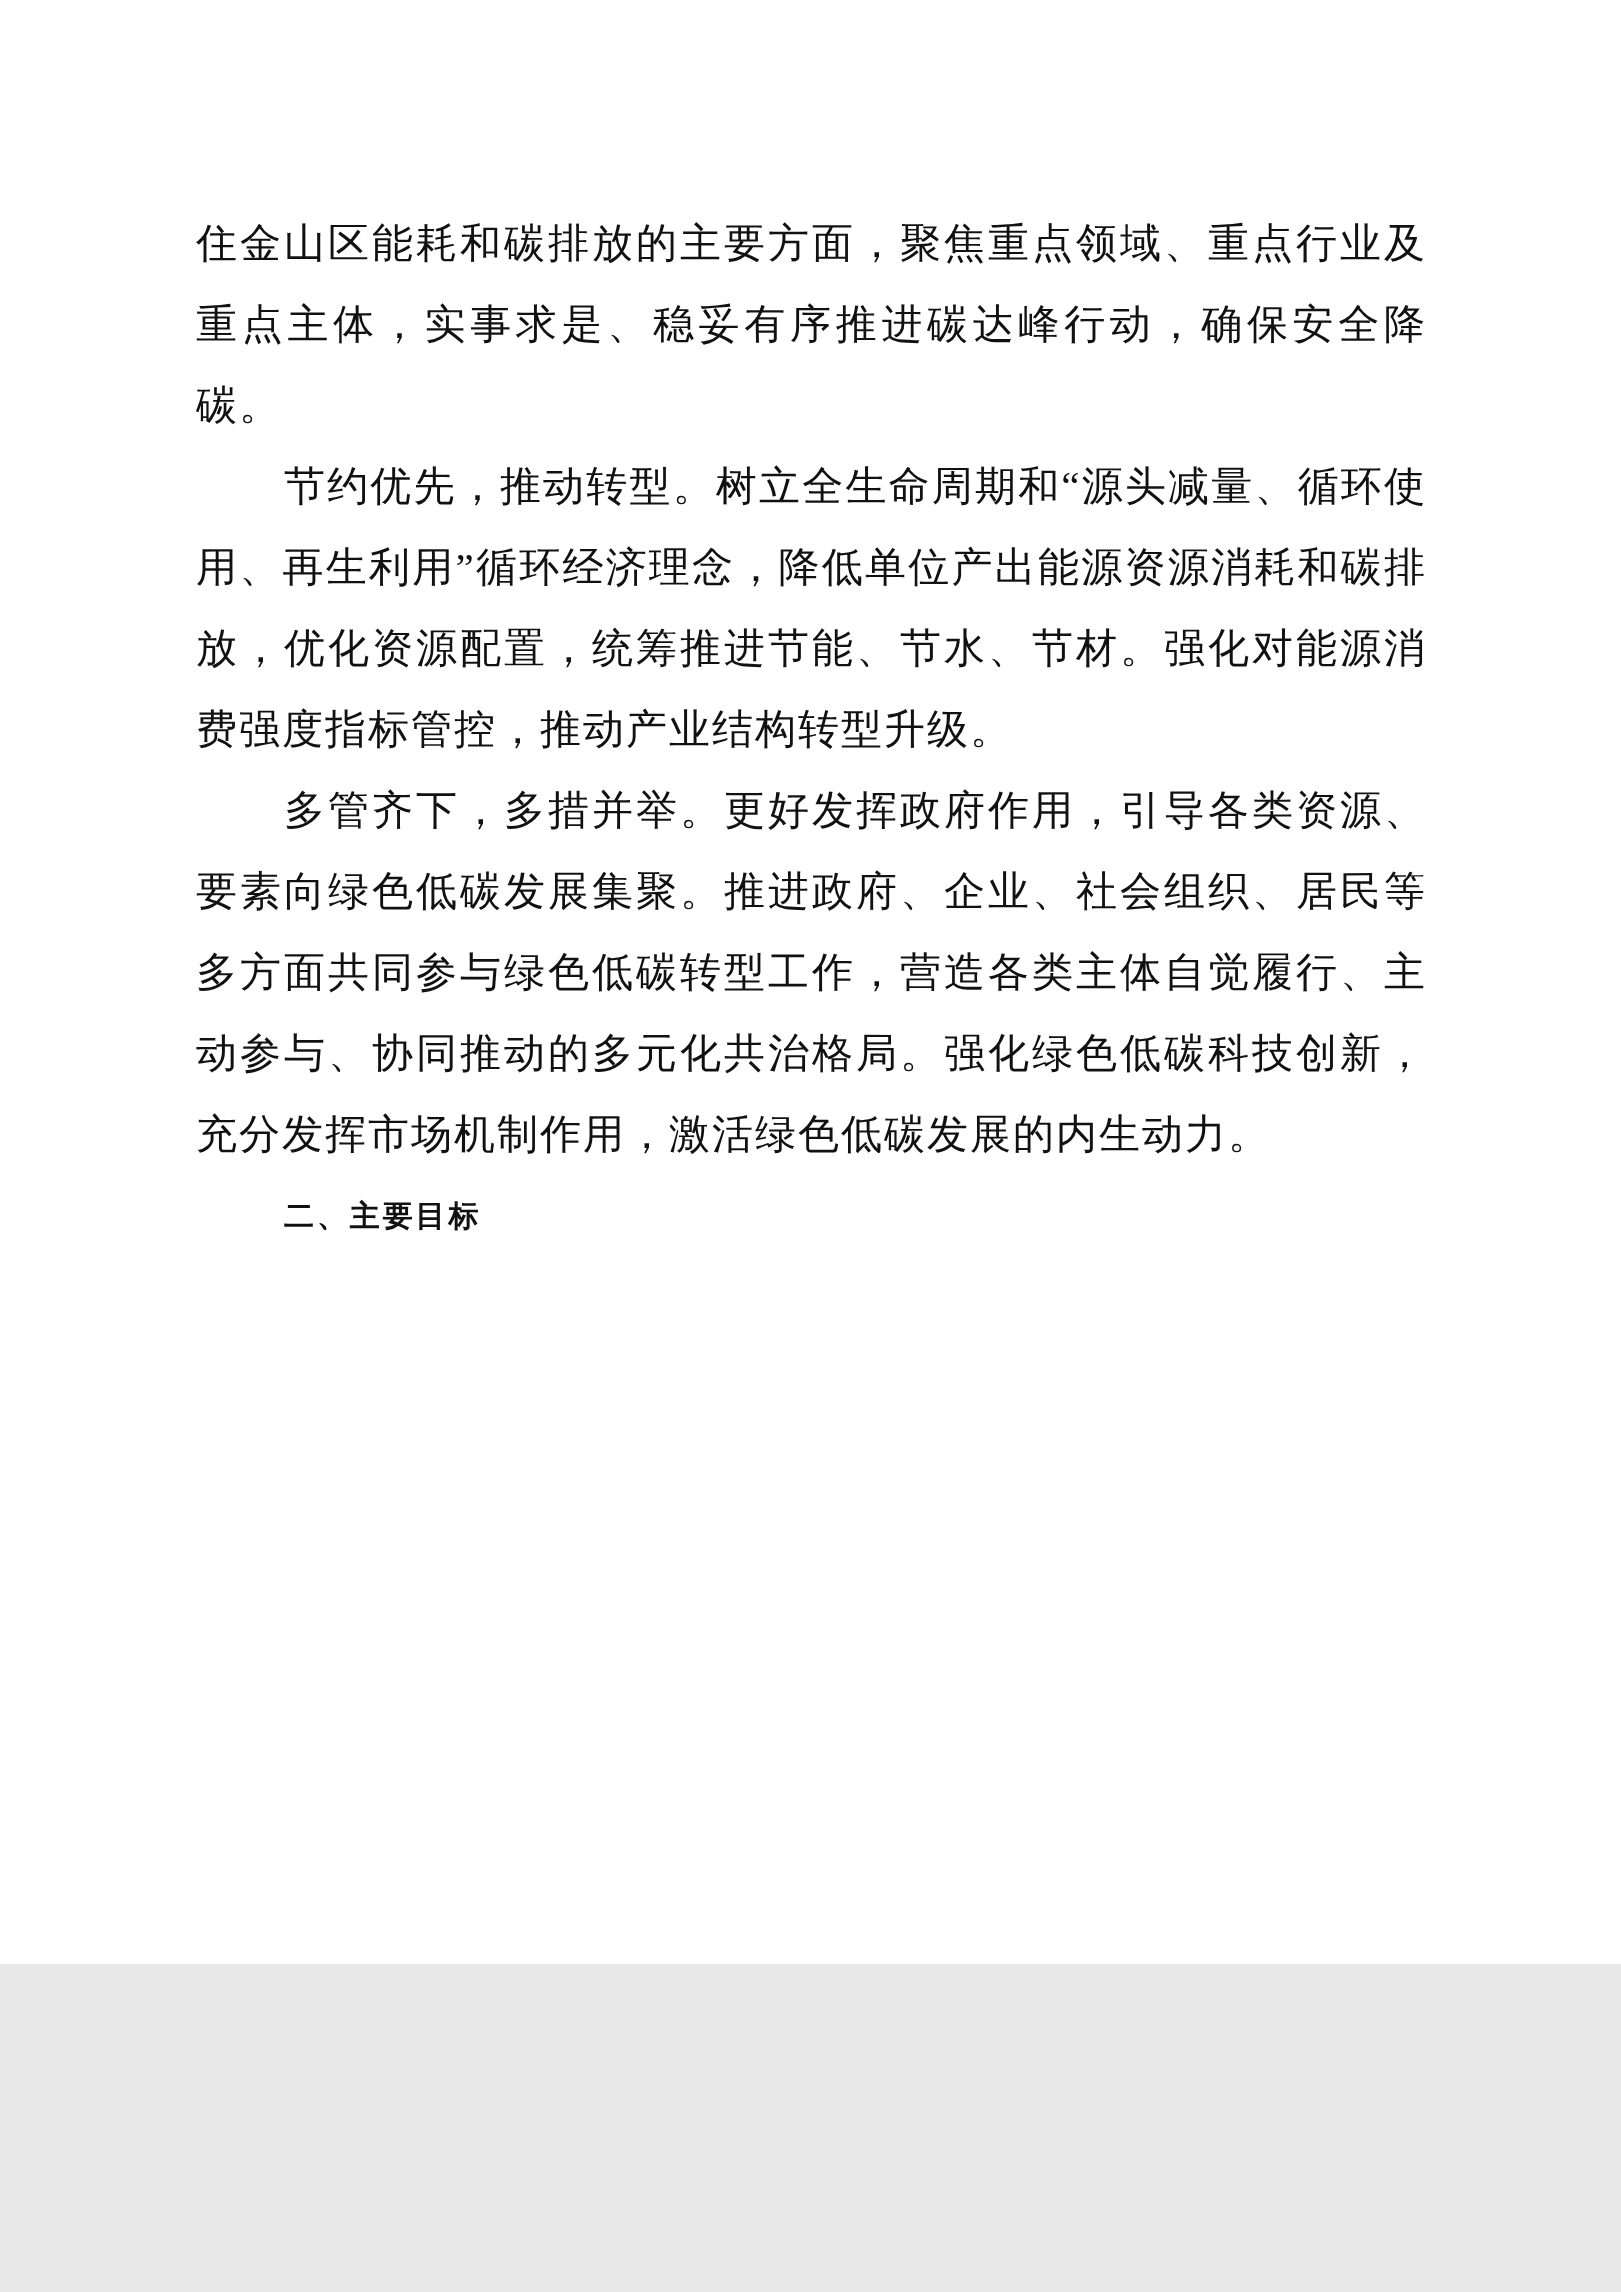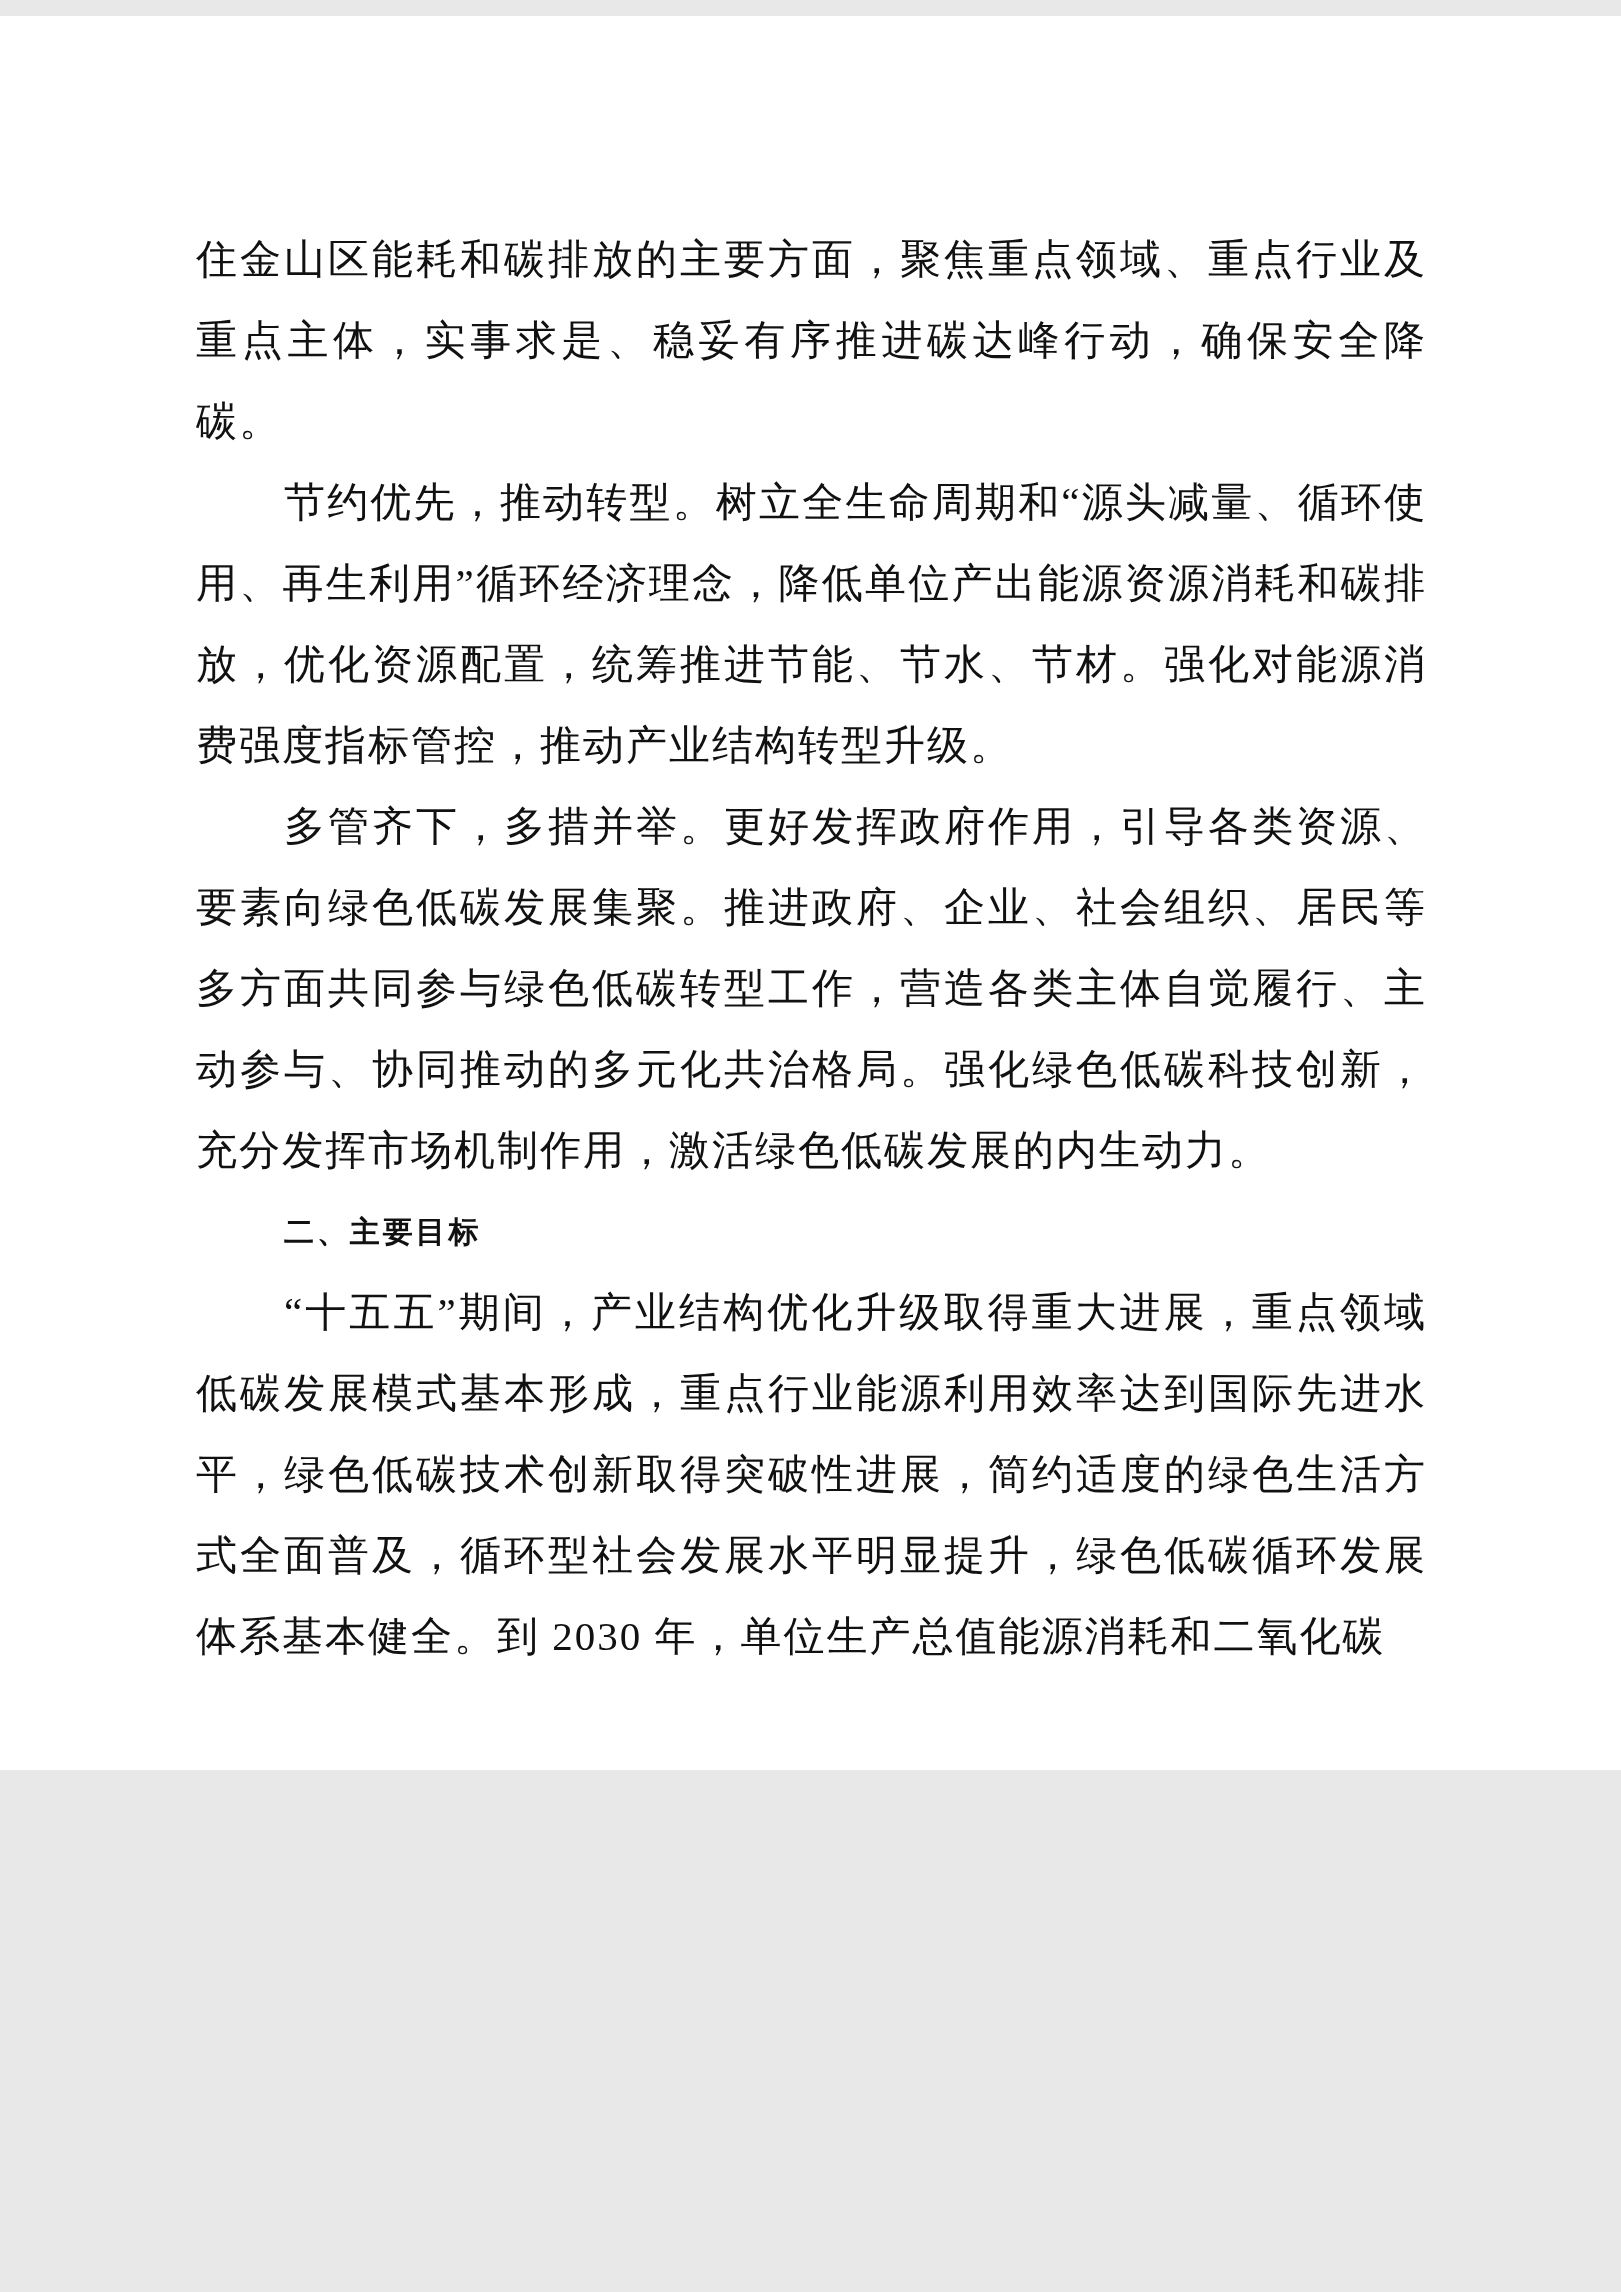--- a/index.html
+++ b/index.html
@@ -3,22 +3,22 @@
 <meta charset="utf-8">
 <style>
   html, body {
     margin: 0;
     padding: 0;
     background: #e8e8e8;
   }
   .page {
     position: relative;
     width: 1621px;
-    height: 1754px;
-    margin: 16px auto;
+    height: 1964px;
+    margin: 0 auto;
     background: #ffffff;
     color: #111111;
     font-family: "Liberation Serif", serif;
     overflow: hidden;
   }
   .text-block {
     position: absolute;
     left: 196px;
     top: 203px;
     width: 1231px;
@@ -60,18 +60,17 @@
 </style>
 </head>
 <body>
 
 <div class="page">
   <div class="text-block">
     <p class="continuation">住金山区能耗和碳排放的主要方面，聚焦重点领域、重点行业及重点主体，实事求是、稳妥有序推进碳达峰行动，确保安全降碳。</p>
     <p>节约优先，推动转型。树立全生命周期和“源头减量、循环使用、再生利用”循环经济理念，降低单位产出能源资源消耗和碳排放，优化资源配置，统筹推进节能、节水、节材。强化对能源消费强度指标管控，推动产业结构转型升级。</p>
     <p>多管齐下，多措并举。更好发挥政府作用，引导各类资源、要素向绿色低碳发展集聚。推进政府、企业、社会组织、居民等多方面共同参与绿色低碳转型工作，营造各类主体自觉履行、主动参与、协同推动的多元化共治格局。强化绿色低碳科技创新，充分发挥市场机制作用，激活绿色低碳发展的内生动力。</p>
     <h2 class="heading">二、主要目标</h2>
-    <p>“十五五”期间，产业结构优化升级取得重大进展，重点领域低碳发展模式基本形成，重点行业能源利用效率达到国际先进水平，绿色低碳技术创新取得突破性进展，简约适度的绿色生活方式全面普及，循环型社会发展水平明显提升，绿色低碳循环发展体系基本健全。到 2030 年，单位生产总值能源消耗和二氧化碳</p>
   </div>
 
   <div class="page-number">— 3 —</div>
 </div>
 
 
 </body></html>

